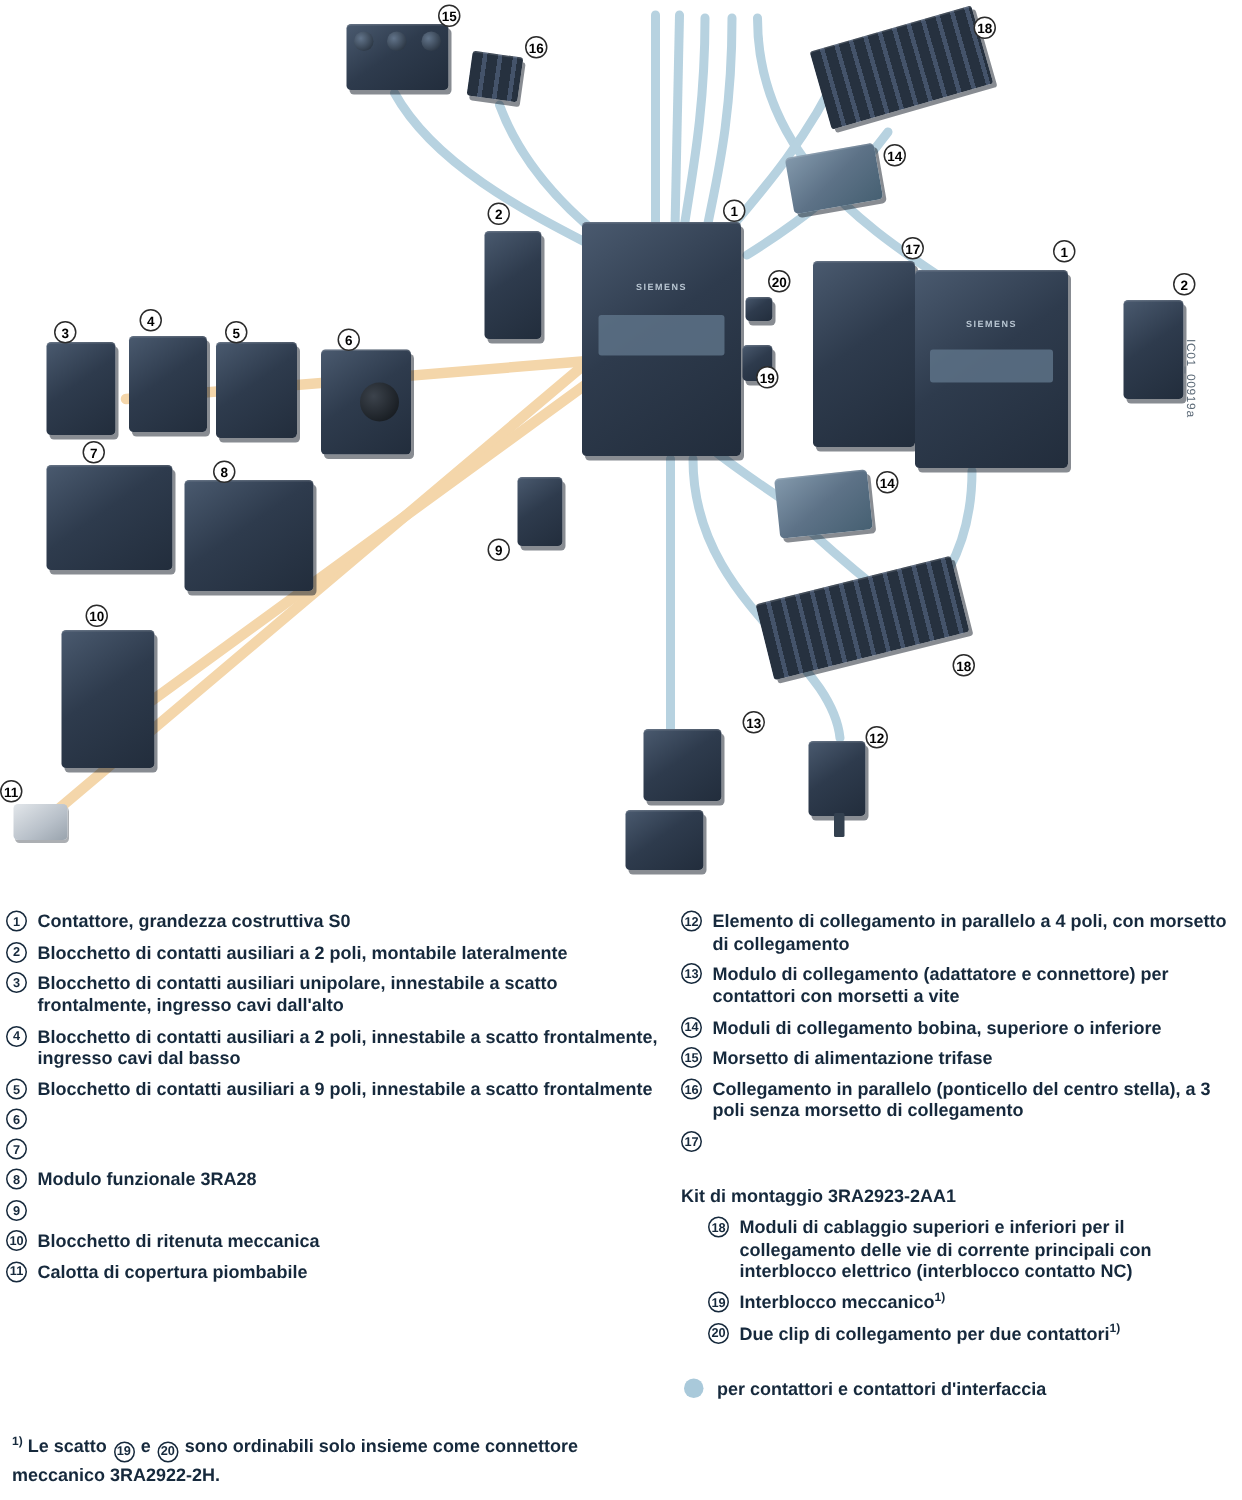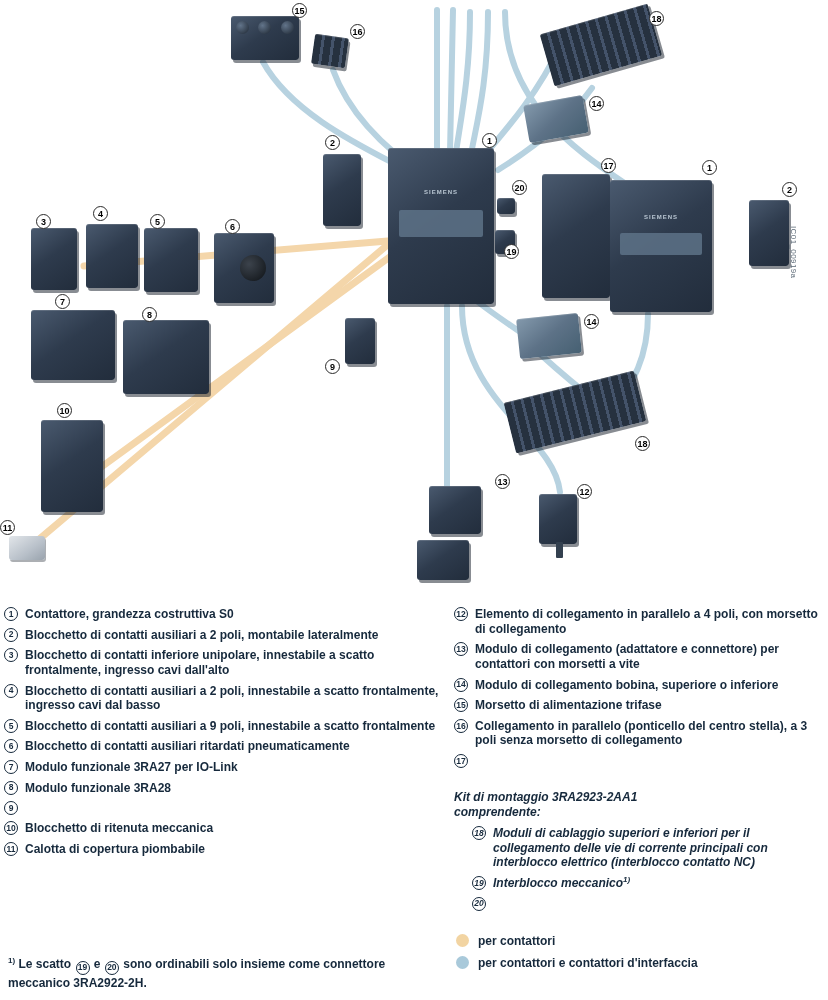--- a/index.html
+++ b/index.html
@@ -35,21 +35,21 @@
           font-size:8px;color:#5c6a77;letter-spacing:.4px;z-index:4;}
   
   .legend{position:relative;padding:6px 6px 0 4px;}
   .cols{display:grid;grid-template-columns:442px 1fr;column-gap:8px;align-items:start;}
   .item{display:flex;gap:7px;margin-bottom:5px;font-size:12px;font-weight:700;line-height:1.22;}
   .num{flex:0 0 auto;width:14px;height:14px;box-sizing:border-box;border:1.3px solid #16293c;border-radius:50%;
        display:inline-flex;align-items:center;justify-content:center;font-size:8.5px;font-weight:700;margin-top:1px;background:#fff;}
   .num.inline{vertical-align:-2px;margin:0 1px;}
   .txt{padding-top:1px;}
   sup{font-size:8px;vertical-align:super;line-height:0;}
-  .kit{margin-top:22px;font-style:italic;}
+  .kit{margin-top:22px;}
   .kit-title{font-size:12px;font-weight:700;line-height:1.25;}
   .kit-items{margin-top:5px;padding-left:18px;}
   .dots{margin-top:22px;padding-left:2px;}
   .dotrow{display:flex;gap:9px;align-items:center;margin-bottom:7px;font-size:12px;font-weight:700;}
   .dot{flex:0 0 auto;width:13px;height:13px;border-radius:50%;}
   .dot-tan{background:#f2d4a2;}
   .dot-blue{background:#a9c9da;}
   .footnote{position:absolute;left:8px;top:956px;max-width:410px;font-size:12px;font-weight:700;line-height:1.35;}
 </style>
 </head>
@@ -164,37 +164,35 @@
       <div class="item">
           <span class="num">1</span>
           <span class="txt">Contattore, grandezza costruttiva S0</span>
         </div>
       <div class="item">
           <span class="num">2</span>
           <span class="txt">Blocchetto di contatti ausiliari a 2 poli, montabile lateralmente</span>
         </div>
       <div class="item">
           <span class="num">3</span>
-          <span class="txt">Blocchetto di contatti inferiore unipolare, innestabile a scatto frontalmente, ingresso cavi dall'alto</span>
+          <span class="txt">Blocchetto di contatti ausiliari unipolare, innestabile a scatto frontalmente, ingresso cavi dall'alto</span>
         </div>
       <div class="item">
           <span class="num">4</span>
           <span class="txt">Blocchetto di contatti ausiliari a 2 poli, innestabile a scatto frontalmente, ingresso cavi dal basso</span>
         </div>
       <div class="item">
           <span class="num">5</span>
           <span class="txt">Blocchetto di contatti ausiliari a 9 poli, innestabile a scatto frontalmente</span>
         </div>
       <div class="item">
           <span class="num">6</span>
-          <span class="txt">Blocchetto di contatti ausiliari ritardati pneumaticamente</span>
         </div>
       <div class="item">
           <span class="num">7</span>
-          <span class="txt">Modulo funzionale 3RA27 per IO-Link</span>
         </div>
       <div class="item">
           <span class="num">8</span>
           <span class="txt">Modulo funzionale 3RA28</span>
         </div>
       <div class="item">
           <span class="num">9</span>
         </div>
       <div class="item">
           <span class="num">10</span>
@@ -210,57 +208,53 @@
       <div class="item">
           <span class="num">12</span>
           <span class="txt">Elemento di collegamento in parallelo a 4 poli, con morsetto di collegamento</span>
         </div>
       <div class="item">
           <span class="num">13</span>
           <span class="txt">Modulo di collegamento (adattatore e connettore) per contattori con morsetti a vite</span>
         </div>
       <div class="item">
           <span class="num">14</span>
-          <span class="txt">Modulo di collegamento bobina, superiore o inferiore</span>
+          <span class="txt">Moduli di collegamento bobina, superiore o inferiore</span>
         </div>
       <div class="item">
           <span class="num">15</span>
           <span class="txt">Morsetto di alimentazione trifase</span>
         </div>
       <div class="item">
           <span class="num">16</span>
           <span class="txt">Collegamento in parallelo (ponticello del centro stella), a 3 poli senza morsetto di collegamento</span>
         </div>
       <div class="item">
           <span class="num">17</span>
         </div>
 
       <div class="kit">
         <div class="kit-title">Kit di montaggio 3RA2923-2AA1</div>
-        <div class="kit-title">comprendente:</div>
         <div class="kit-items">
           <div class="item">
             <span class="num">18</span>
             <span class="txt"><span>Moduli di cablaggio superiori e inferiori per il collegamento delle vie di corrente principali con interblocco elettrico (interblocco contatto NC)</span><sup></sup></span>
           </div>
           <div class="item">
             <span class="num">19</span>
             <span class="txt"><span>Interblocco meccanico</span><sup>1)</sup></span>
           </div>
           <div class="item">
             <span class="num">20</span>
+            <span class="txt"><span>Due clip di collegamento per due contattori</span><sup>1)</sup></span>
           </div>
         </div>
       </div>
 
       <div class="dots">
-        <div class="dotrow">
-          <span class="dot dot-tan"></span>
-          <span class="txt">per contattori</span>
-        </div>
         <div class="dotrow">
           <span class="dot dot-blue"></span>
           <span class="txt">per contattori e contattori d'interfaccia</span>
         </div>
       </div>
     </div>
 
   </div>
 </div>
 

